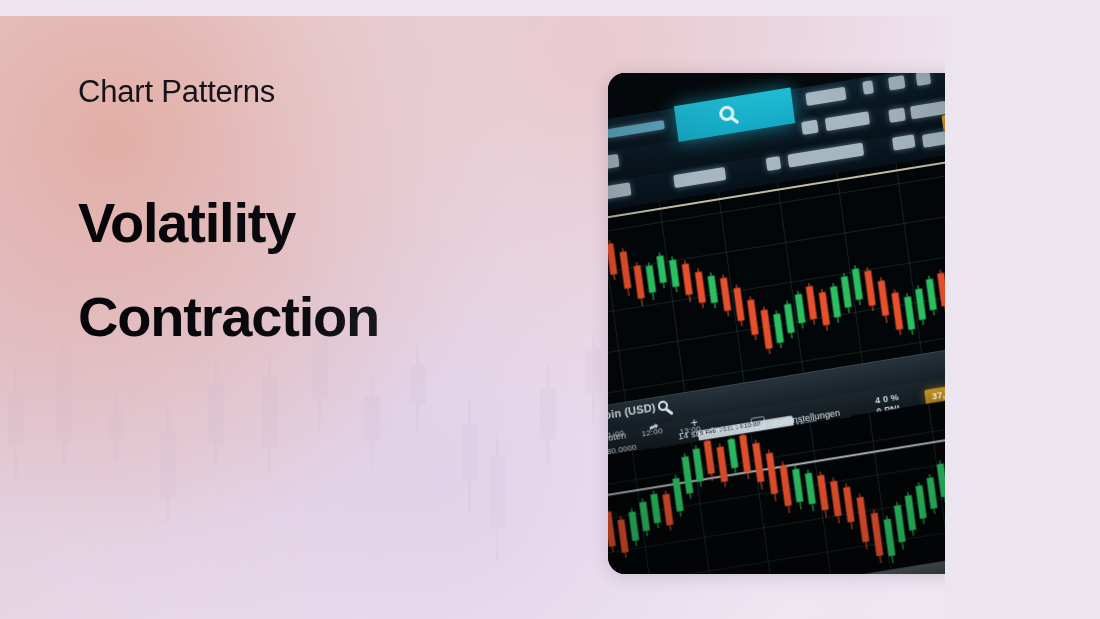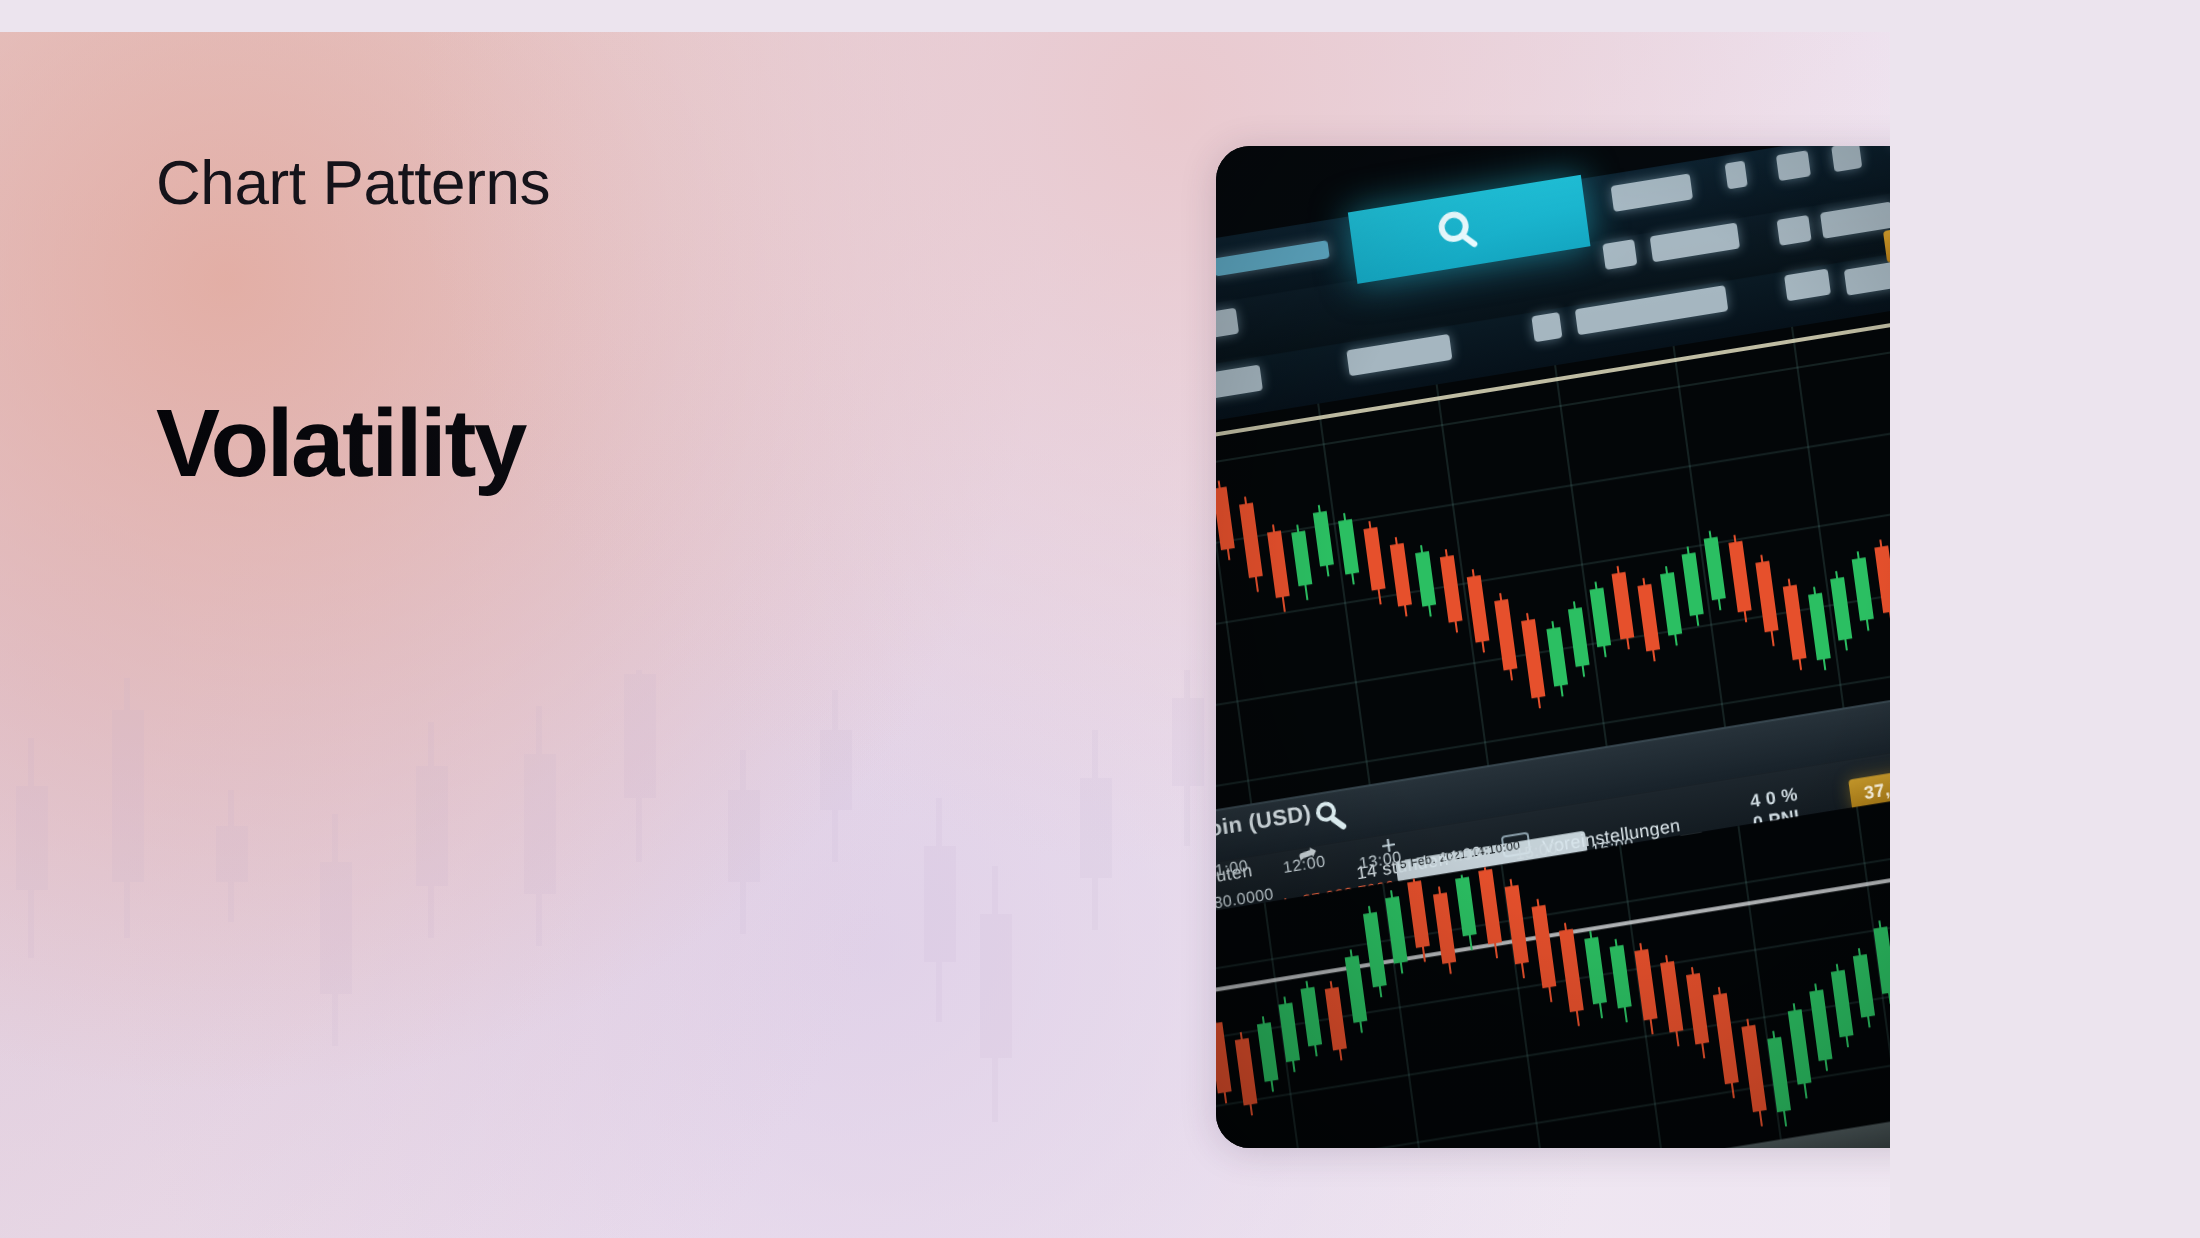--- a/index.html
+++ b/index.html
@@ -31,21 +31,21 @@
 
   
   #eyebrow {
     position:absolute; left:78px; top:58px;
     font-size:31px; letter-spacing:-.2px; color:#15131a;
     font-weight:400;
   }
   #headline {
     position:absolute; left:78px; top:160px;
     width:520px;
-    font-size:48px; line-height:94px; font-weight:700;
+    font-size:56px; line-height:94px; font-weight:700;
     letter-spacing:-1.2px;
     background:linear-gradient(100deg,#050509 0%,#0b0b10 46%,#2b2b36 78%,#3a3a46 100%);
     -webkit-background-clip:text; background-clip:text;
     color:transparent; -webkit-text-fill-color:transparent;
   }
   #headline .ln { display:block; white-space:nowrap; }
 
   
   #photo-card {
     position:absolute; left:608px; top:57px;
@@ -166,20 +166,21 @@
         <rect x="546" y="30" width="3" height="100"></rect>
       <rect x="586" y="14" width="16" height="44"></rect>
         <rect x="592" y="0" width="3" height="88"></rect>
     </g>
   </svg>
 
   <div id="eyebrow">Chart Patterns</div>
 
   <div id="headline">
     <span class="ln">Volatility</span>
+    <span class="ln">Contraction</span>
   </div>
 
   <div id="photo-card">
     <div id="screen">
 
       <div class="bar topbar1"></div>
       <div class="bar topbar2"></div>
       <div class="bar topbar3"></div>
 
       <div class="search-hl"></div>

